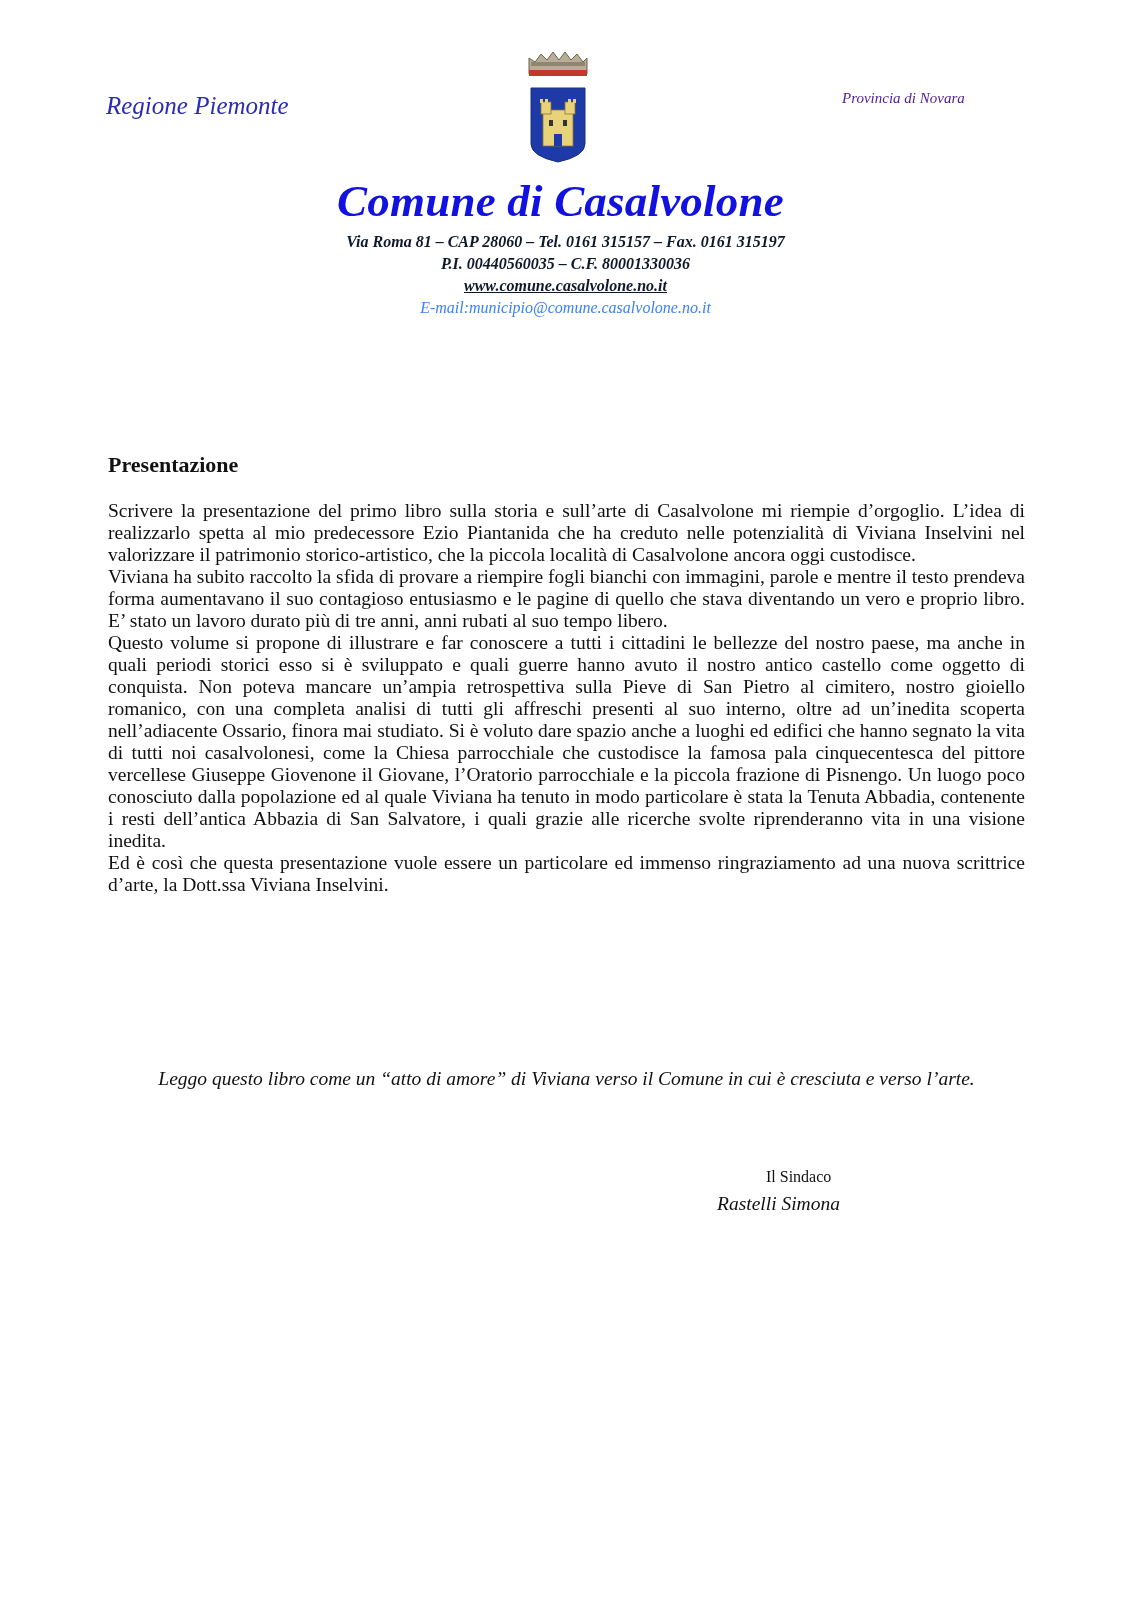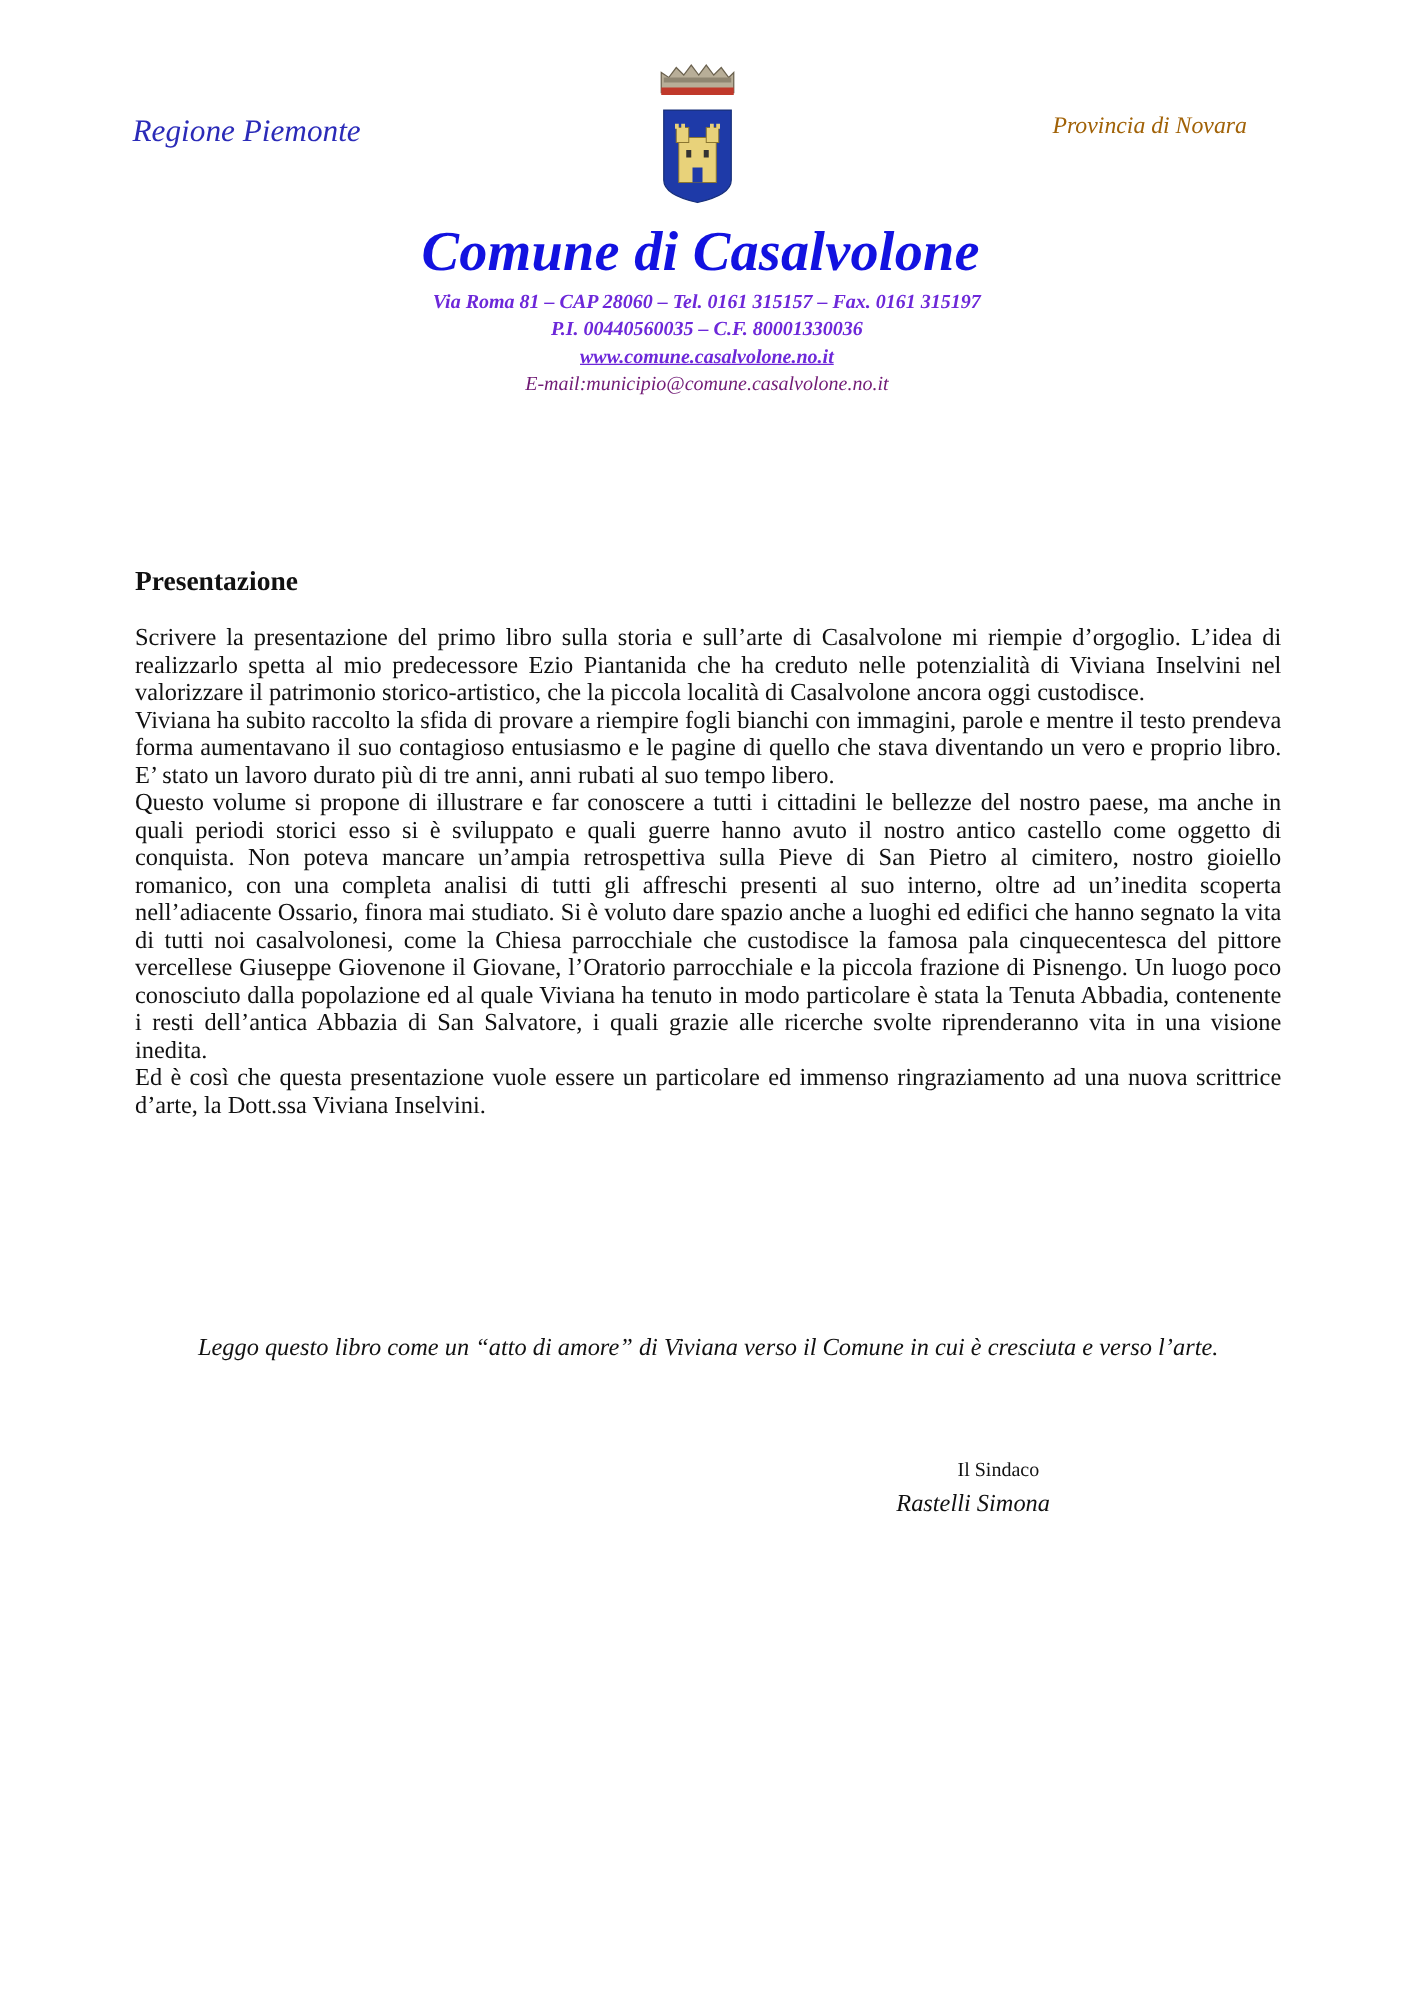--- a/index.html
+++ b/index.html
@@ -1,27 +1,27 @@
 <!DOCTYPE html>
 <html><head>
 <meta charset="utf-8">
 <style>
   html, body { margin: 0; padding: 0; background: #ffffff; }
   body { width: 1131px; height: 1600px; position: relative; overflow: hidden;
          font-family: "Liberation Serif", serif; color: #111; }
   .abs { position: absolute; }
   .region { left: 106px; top: 92px; font-size: 25px; font-style: italic; color: #2b2bb8; }
-  .provincia { left: 842px; top: 90px; font-size: 19px; font-style: italic; color: #a16207; }
+  .provincia { left: 842px; top: 90px; font-size: 15px; font-style: italic; color: #4c1d95; }
   .crest { left: 523px; top: 48px; width: 70px; height: 118px; }
   .title { left: 0; width: 1121px; top: 175px; text-align: center; font-size: 45px; font-weight: bold; font-style: italic; color: #1212e0; letter-spacing: 0.2px; }
-  .contact { left: 0; width: 1131px; text-align: center; font-style: italic; font-weight: bold; font-size: 16px; color: #6d28d9; }
+  .contact { left: 0; width: 1131px; text-align: center; font-style: italic; font-weight: bold; font-size: 16px; color: #0f172a; }
   .c1 { top: 233px; }
   .c2 { top: 255px; }
   .c3 { top: 277px; text-decoration: underline; }
-  .c4 { top: 299px; font-weight: normal; color: #701a75; }
+  .c4 { top: 299px; font-weight: normal; color: #3b82f6; }
   .heading { left: 108px; top: 452px; font-size: 22px; font-weight: bold; }
   .body-text { left: 108px; top: 500px; width: 917px; font-size: 19.5px; line-height: 22px; text-align: justify; }
   .body-text p { margin: 0; }
   .quote { left: 108px; top: 1066px; width: 917px; text-align: center; font-size: 19.5px; line-height: 26px; font-style: italic; }
   .sig-role { left: 766px; top: 1168px; font-size: 16px; }
   .sig-name { left: 717px; top: 1193px; font-size: 19.5px; font-style: italic; }
 </style>
 </head>
 <body>
 

